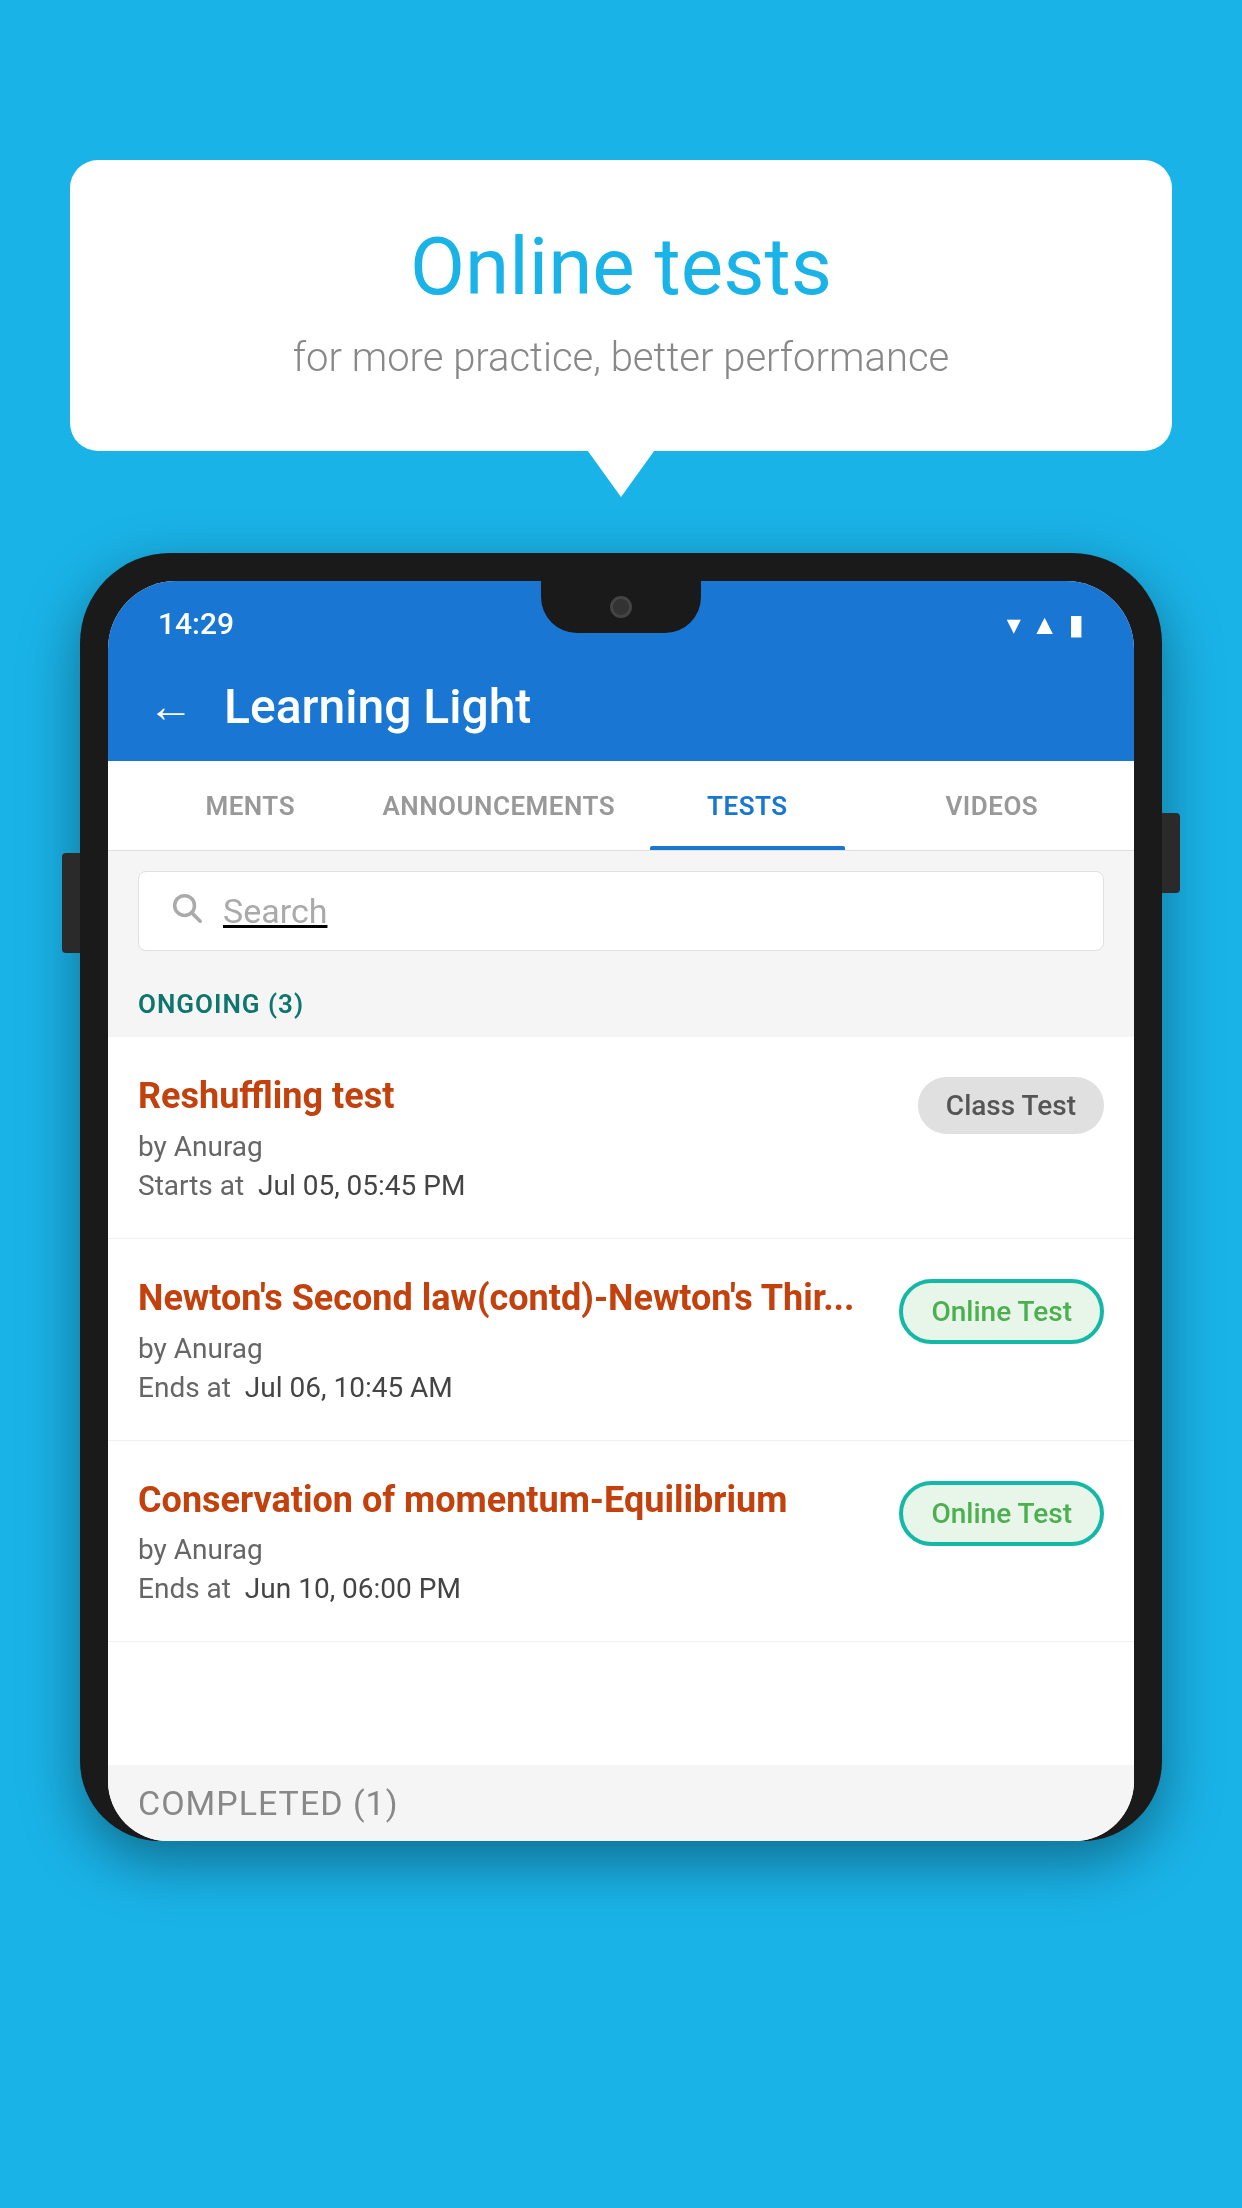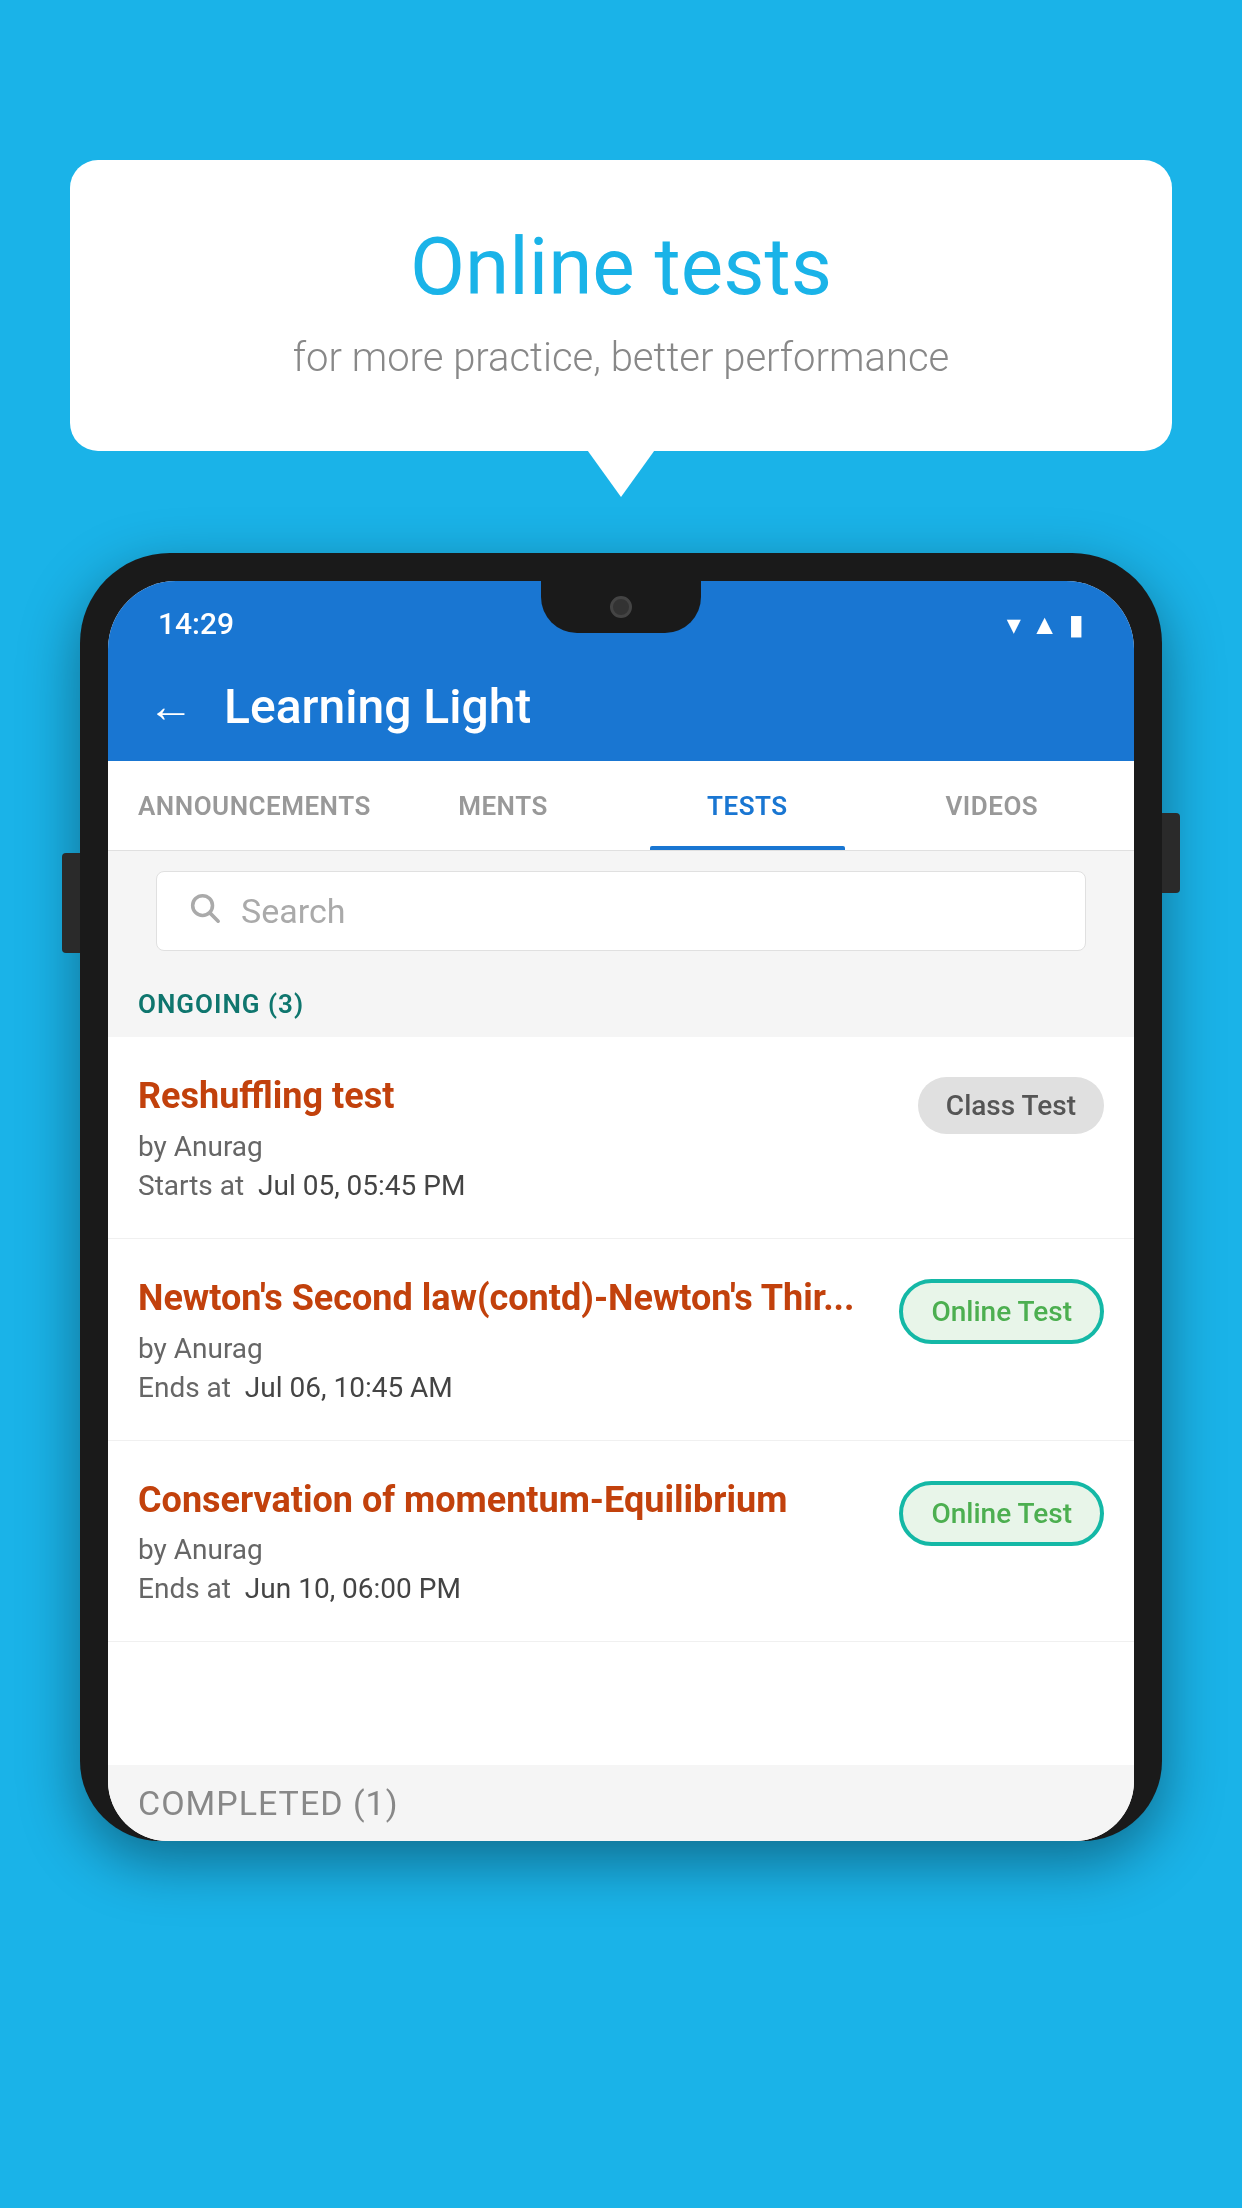--- a/index.html
+++ b/index.html
@@ -217,21 +217,22 @@
       left: 10%;
       right: 10%;
       height: 4px;
       background: #1976d2;
       border-radius: 2px 2px 0 0;
     }
 
     
     .search-container {
       background: #f5f5f5;
-      padding: 20px 48px;
+      padding: 20px 30px;
+      text-decoration: underline;
     }
 
     .search-bar {
       background: white;
       border-radius: 8px;
       height: 80px;
       display: flex;
       align-items: center;
       padding: 0 30px;
       gap: 20px;
@@ -367,24 +368,24 @@
         </div>
       </div>
 
       <div class="app-bar">
         <span class="back-arrow">←</span>
         <span class="app-title">Learning Light</span>
       </div>
 
       <div class="tab-bar">
         <div class="tab-item">
+          <span>MENTS</span>
+        </div>
+        <div class="tab-item">
           <span>ANNOUNCEMENTS</span>
-        </div>
-        <div class="tab-item">
-          <span>MENTS</span>
         </div>
         <div class="tab-item active">
           <span>TESTS</span>
         </div>
         <div class="tab-item">
           <span>VIDEOS</span>
         </div>
       </div>
 
       <div class="search-container">

